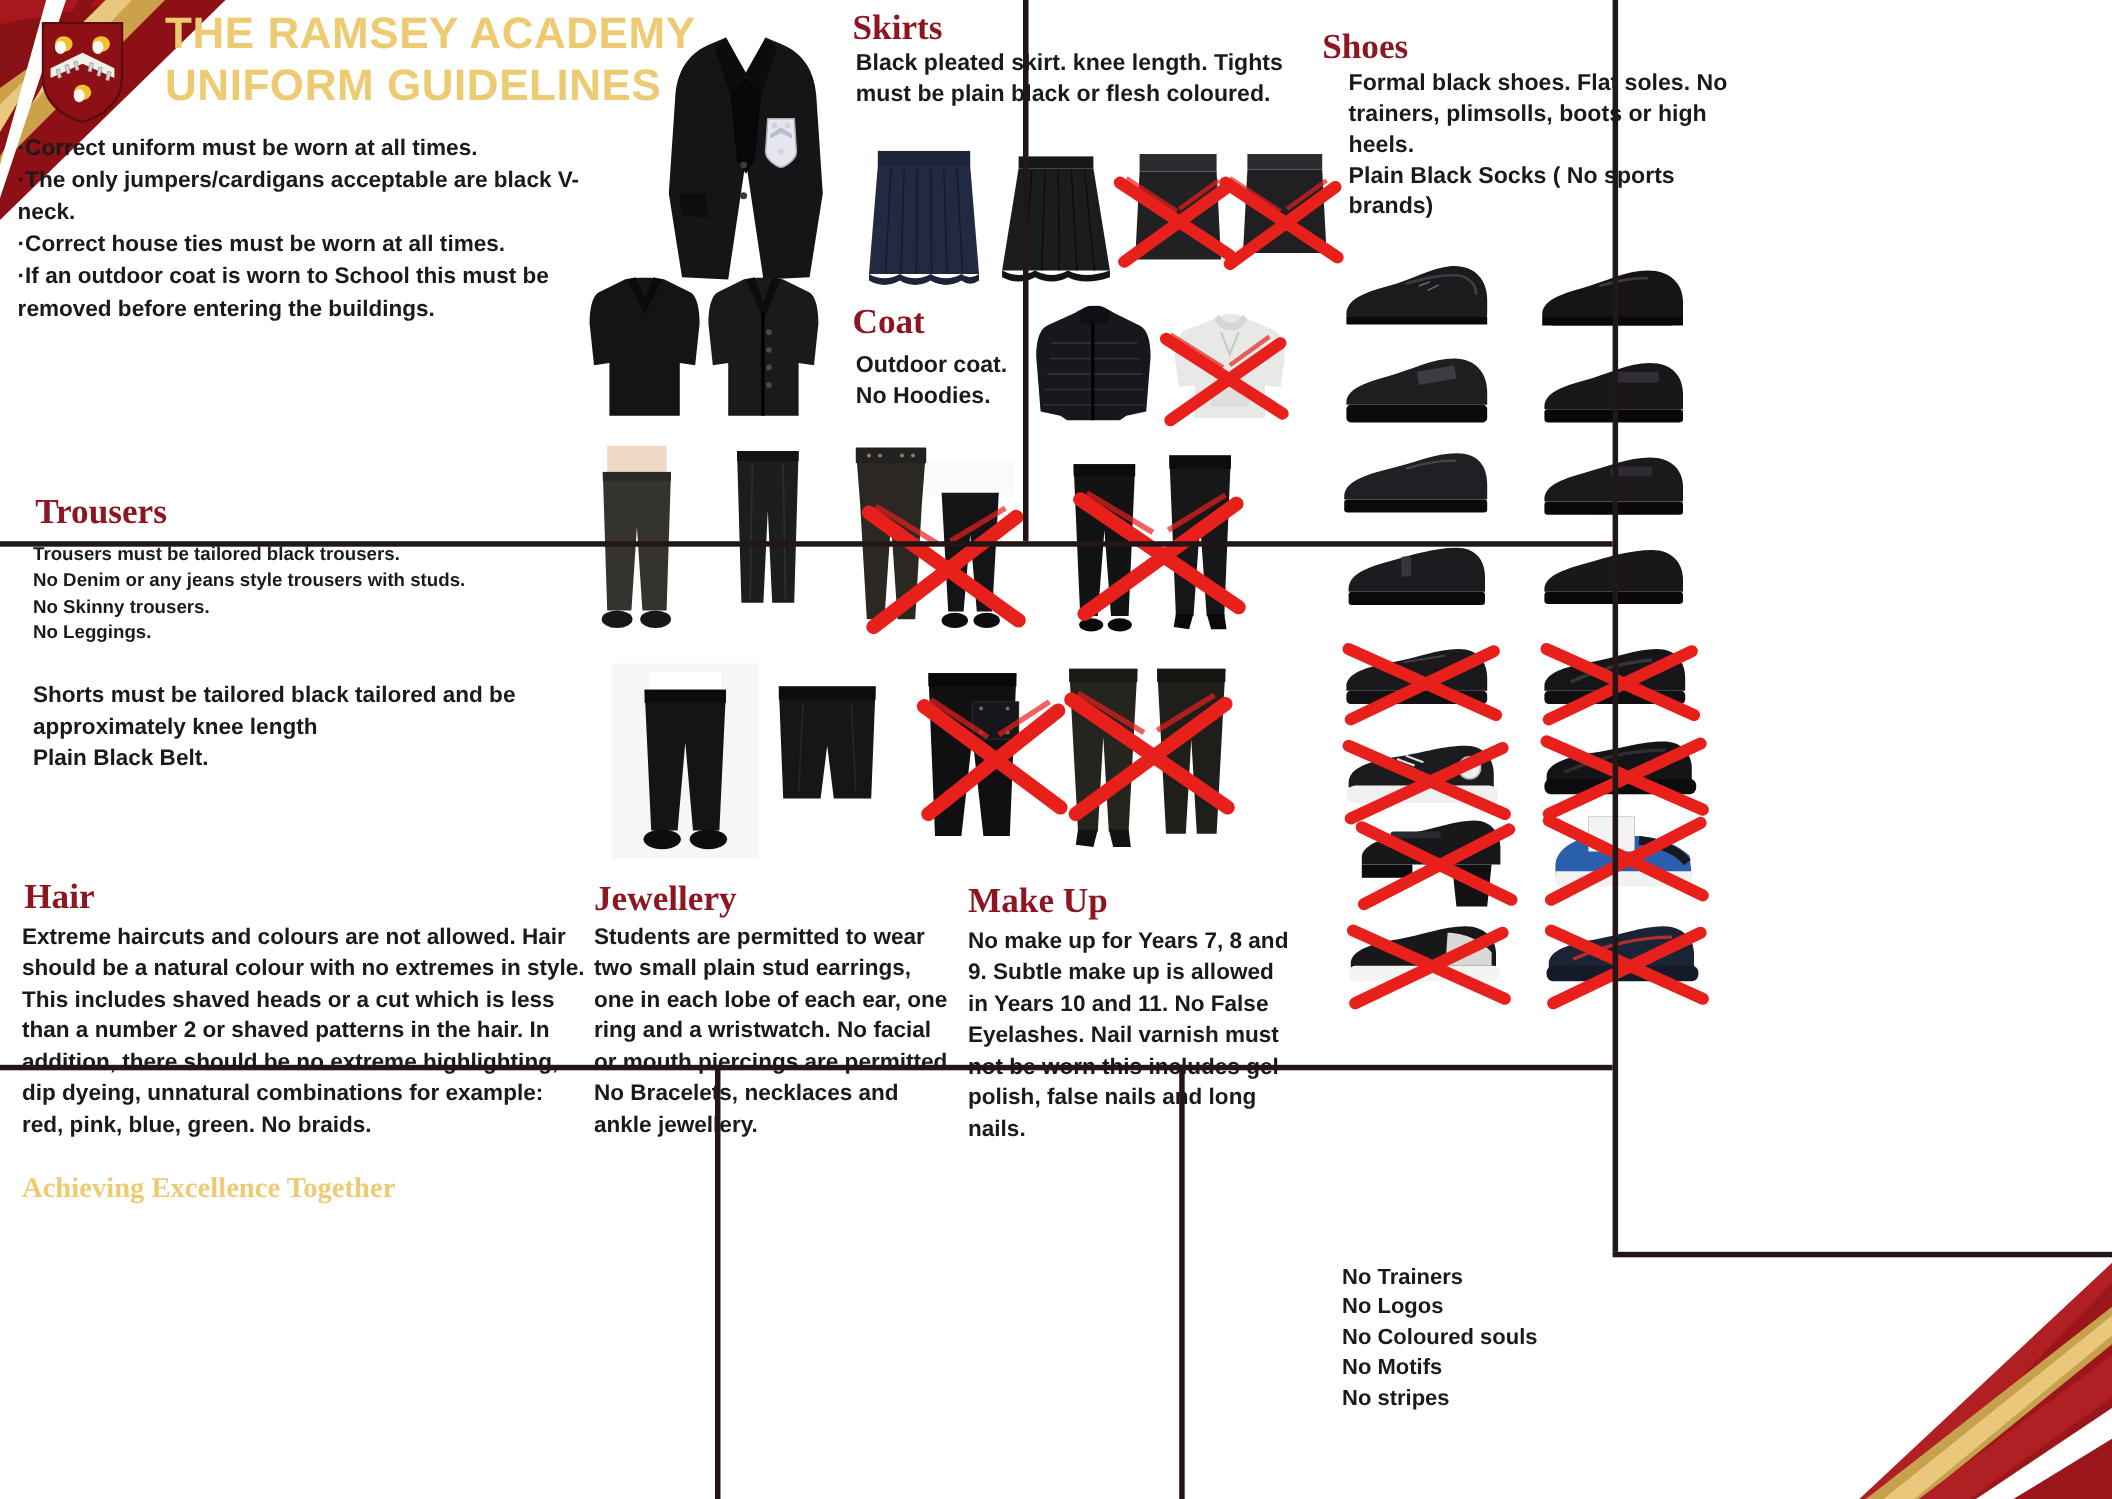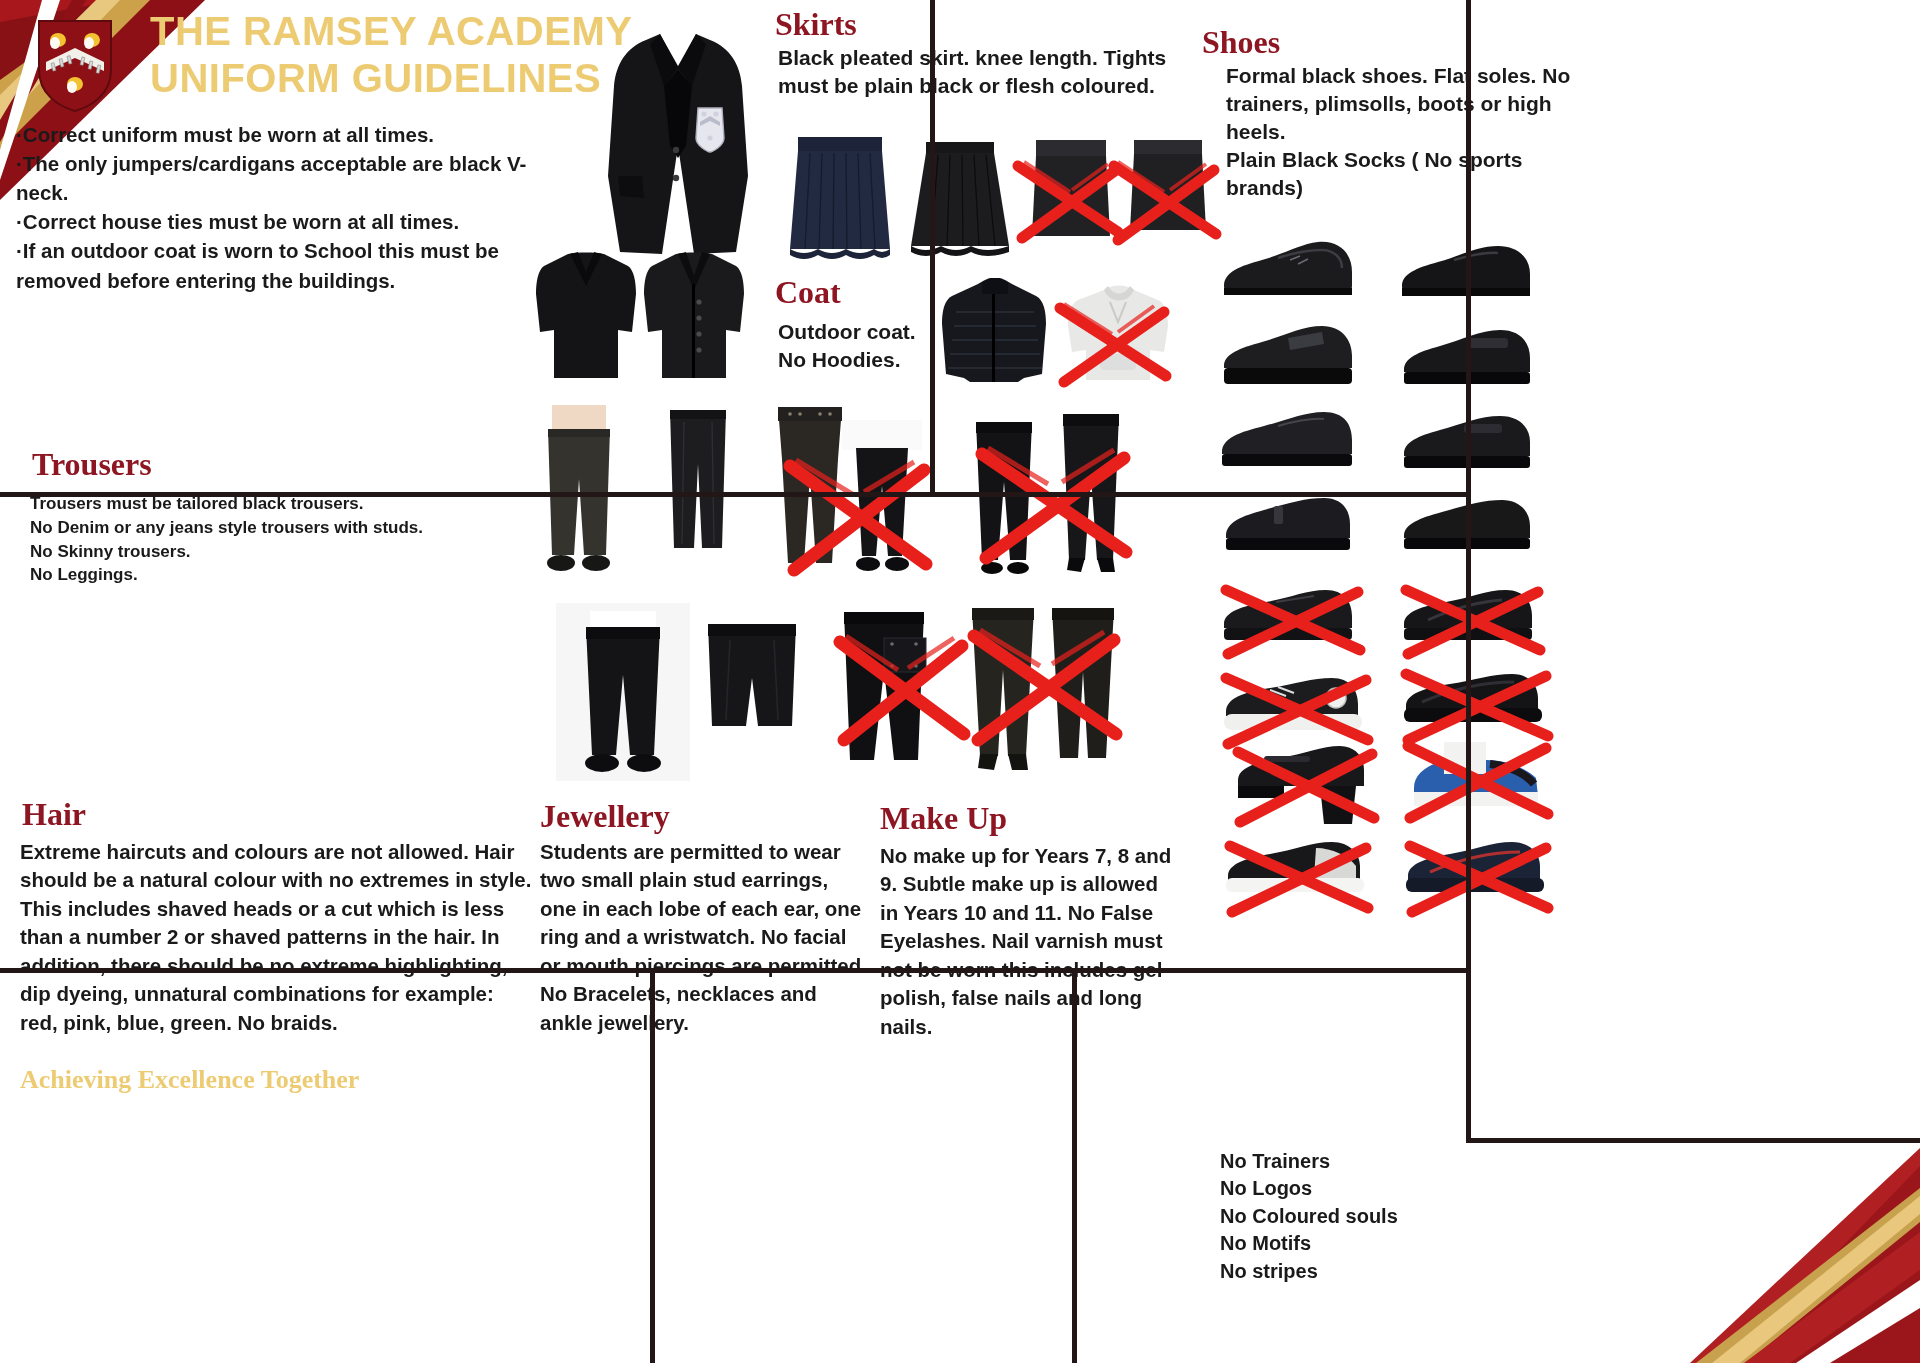--- a/index.html
+++ b/index.html
@@ -470,20 +470,24 @@
     <div>No stripes</div>
   </div>
 
   <div id="trousers-head" class="sec-title">Trousers</div>
   <div id="trousers-body" class="body-txt">
     <div>Trousers must be tailored black trousers.</div>
     <div>No Denim or any jeans style trousers with studs.</div>
     <div>No Skinny trousers.</div>
     <div>No Leggings.</div>
   </div>
+  <div id="trousers-body2" class="body-txt">
+    <div>Shorts must be tailored black tailored and be approximately knee length</div>
+    <div>Plain Black Belt.</div>
+  </div>
 
   <div class="g" style="left:534px; top:405px;">
     <svg width="90" height="180" viewBox="0 0 90 180">
       <rect x="18" y="0" width="54" height="26" fill="#efd9c4"></rect>
       <path d="M14,24 L76,24 L72,150 L50,150 L45,74 L40,150 L18,150 Z" fill="#35332e"></path>
       <rect x="14" y="24" width="62" height="8" fill="#2a2824"></rect>
       <ellipse cx="27" cy="158" rx="14" ry="8" fill="#171715"></ellipse>
       <ellipse cx="62" cy="158" rx="14" ry="8" fill="#171715"></ellipse>
     </svg>
   </div>

